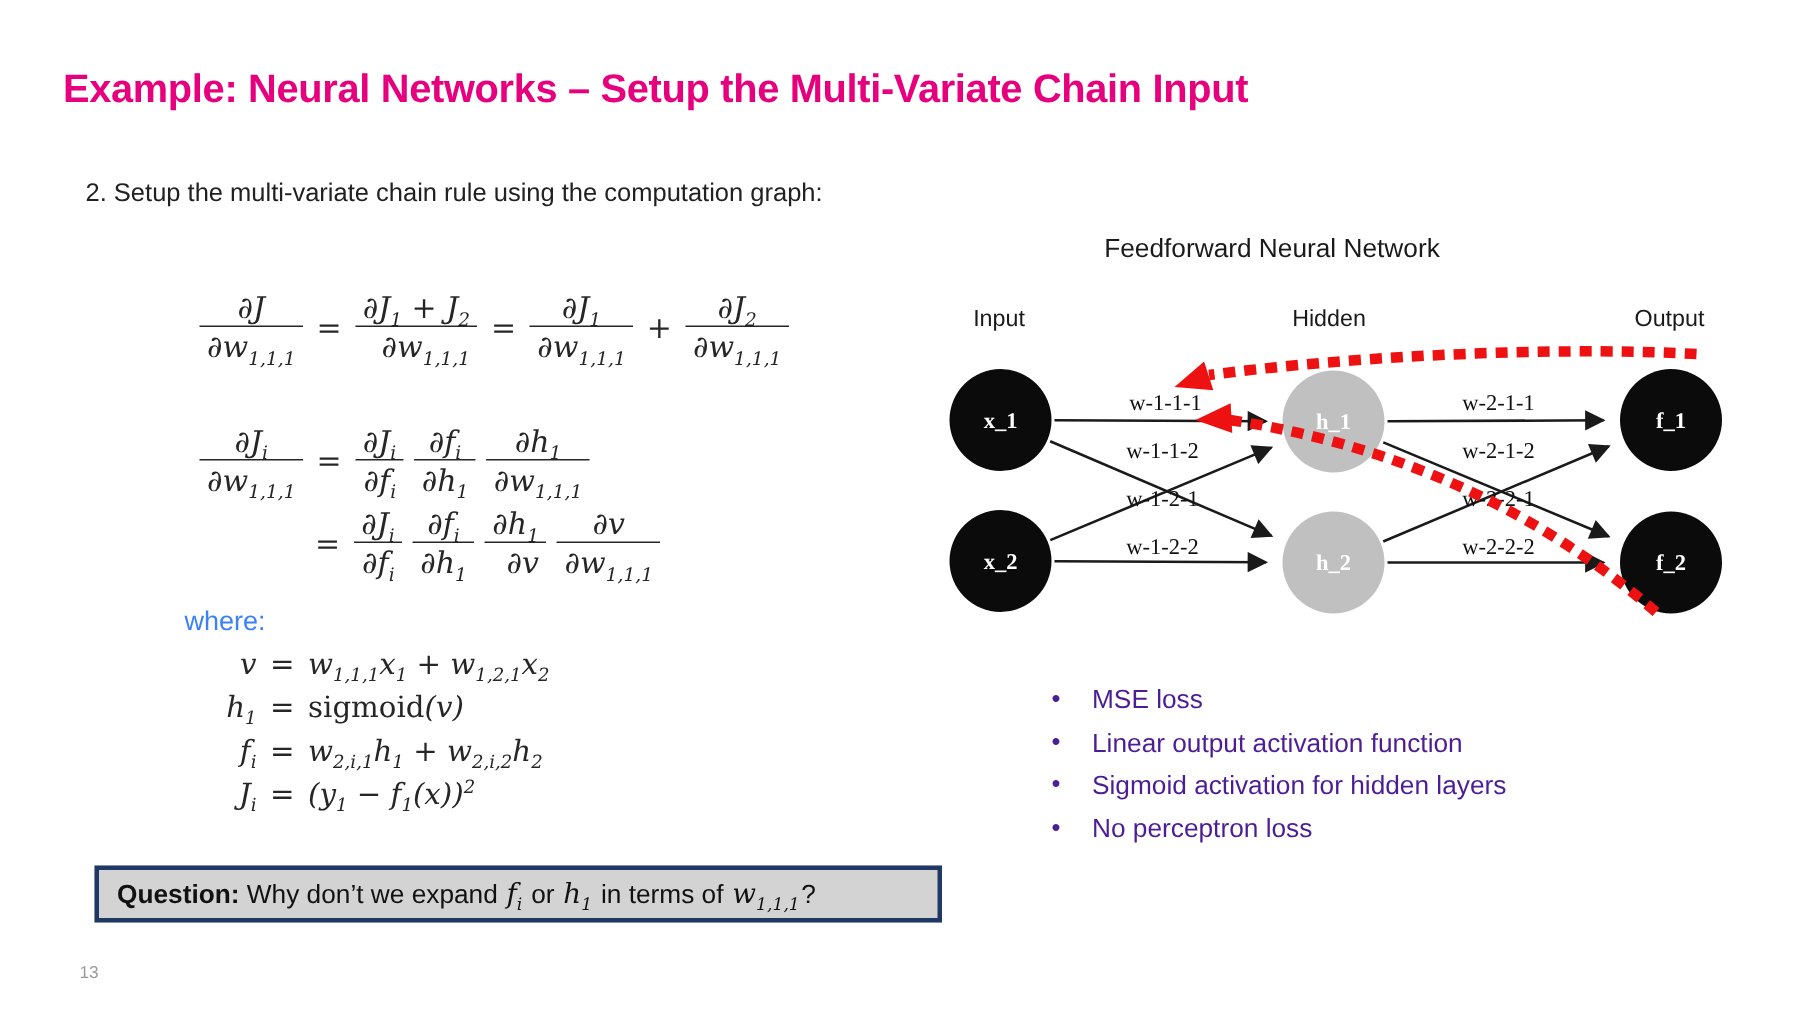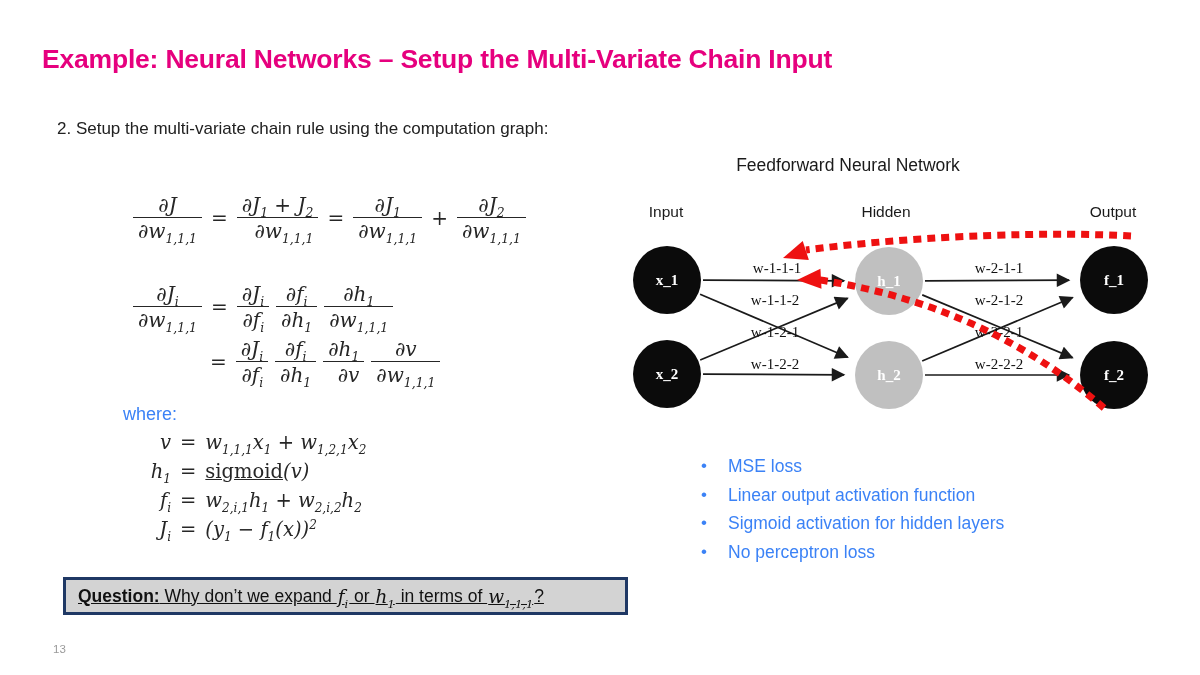--- a/index.html
+++ b/index.html
@@ -22,21 +22,21 @@
     font-family:"DejaVu Serif",serif;font-style:italic;color:var(--math,#262626);
   }
   .eq-line{display:flex;align-items:center;gap:7px;font-size:20px;}
   .frac{display:inline-flex;flex-direction:column;align-items:center;line-height:1.2;}
   .frac .num{padding:0 5px;white-space:nowrap;}
   .frac .den{align-self:stretch;text-align:right;border-top:1.5px solid var(--math,#262626);
              padding:1px 5px 0;white-space:nowrap;}
   .op{padding:0 2px;}
   sub{font-size:0.62em;line-height:0;}
   sup{font-size:0.62em;line-height:0;}
-  .rm{font-style:normal;text-decoration:underline;}
+  .rm{font-style:normal;}
   .where-label{
     position:absolute;left:123px;top:404px;font-size:18px;color:#3b82f6;
   }
   .where-lines{
     position:absolute;left:123px;top:428px;
     font-family:"DejaVu Serif",serif;font-style:italic;color:var(--math,#262626);
     font-size:19.5px;
   }
   .where-row{display:flex;align-items:baseline;line-height:29px;white-space:nowrap;}
   .where-row .lhs{width:48px;text-align:right;}
@@ -44,25 +44,25 @@
   
   .question-box{
     position:absolute;left:63px;top:577px;width:547px;height:32px;
     border:3px solid var(--question-border,#1f3864);
     background:var(--question-bg,#d3d3d3);
     display:flex;align-items:center;padding-left:12px;
     font-size:17.5px;color:#111;white-space:nowrap;
   }
   .question-box .qbold{font-weight:bold;}
   .question-box .qmath{font-family:"DejaVu Serif",serif;font-style:italic;font-size:18.5px;padding:0 1px;}
-  .question-box span{white-space:pre;text-decoration:underline;}
+  .question-box span{white-space:pre;}
   
   .bullets{
     position:absolute;left:697px;top:452px;margin:0;padding:0;list-style:none;
-    font-size:17.5px;color:#3b82f6;
+    font-size:17.5px;color:#4c1d95;
   }
   .bullets li{position:relative;padding-left:31px;line-height:28.5px;white-space:nowrap;}
   .bullets li::before{content:"\2022";position:absolute;left:4px;font-size:17px;}
   .page-number{
     position:absolute;left:53px;top:643px;font-size:11.5px;color:var(--page-number,#9a9a9a);
   }
   
   svg.diagram{position:absolute;left:600px;top:140px;}
   .diag-title{font-family:"Liberation Sans",sans-serif;font-size:17.5px;fill:#1a1a1a;text-anchor:middle;}
   .col-label{font-family:"Liberation Sans",sans-serif;font-size:15.5px;fill:#1a1a1a;text-anchor:middle;}

